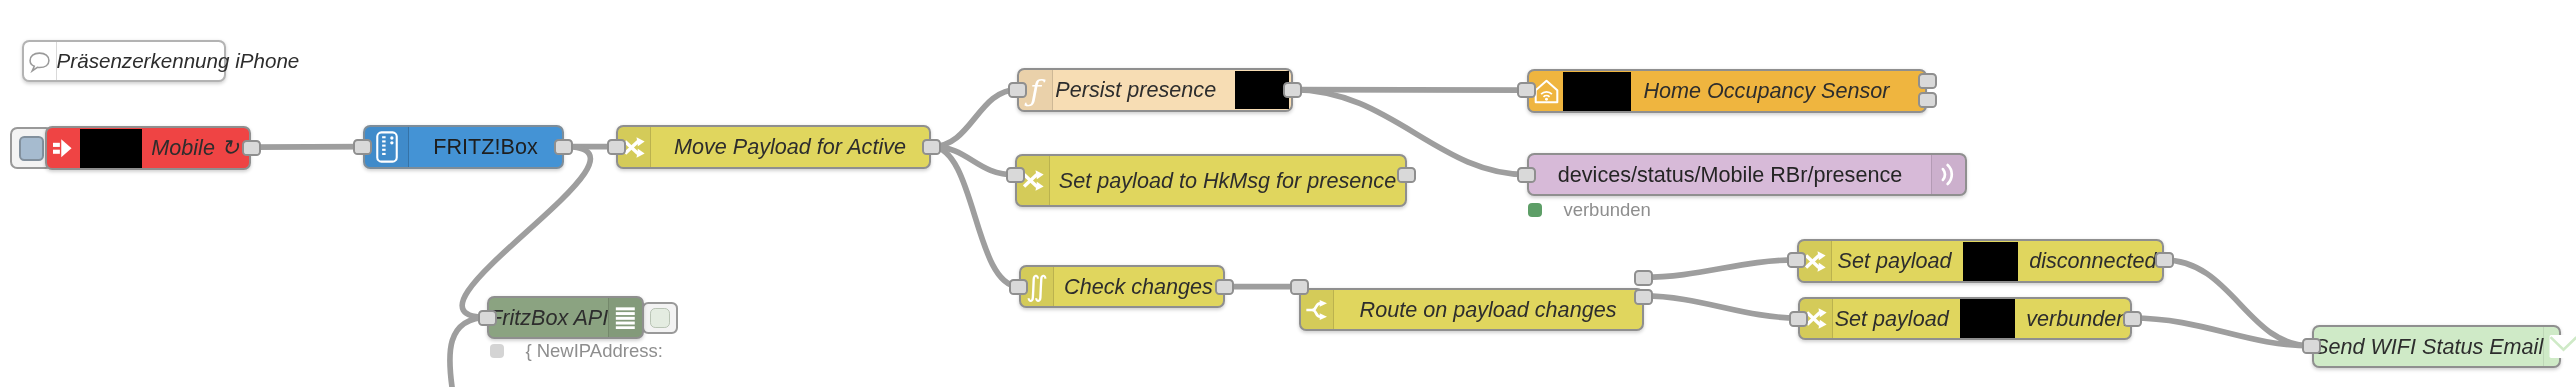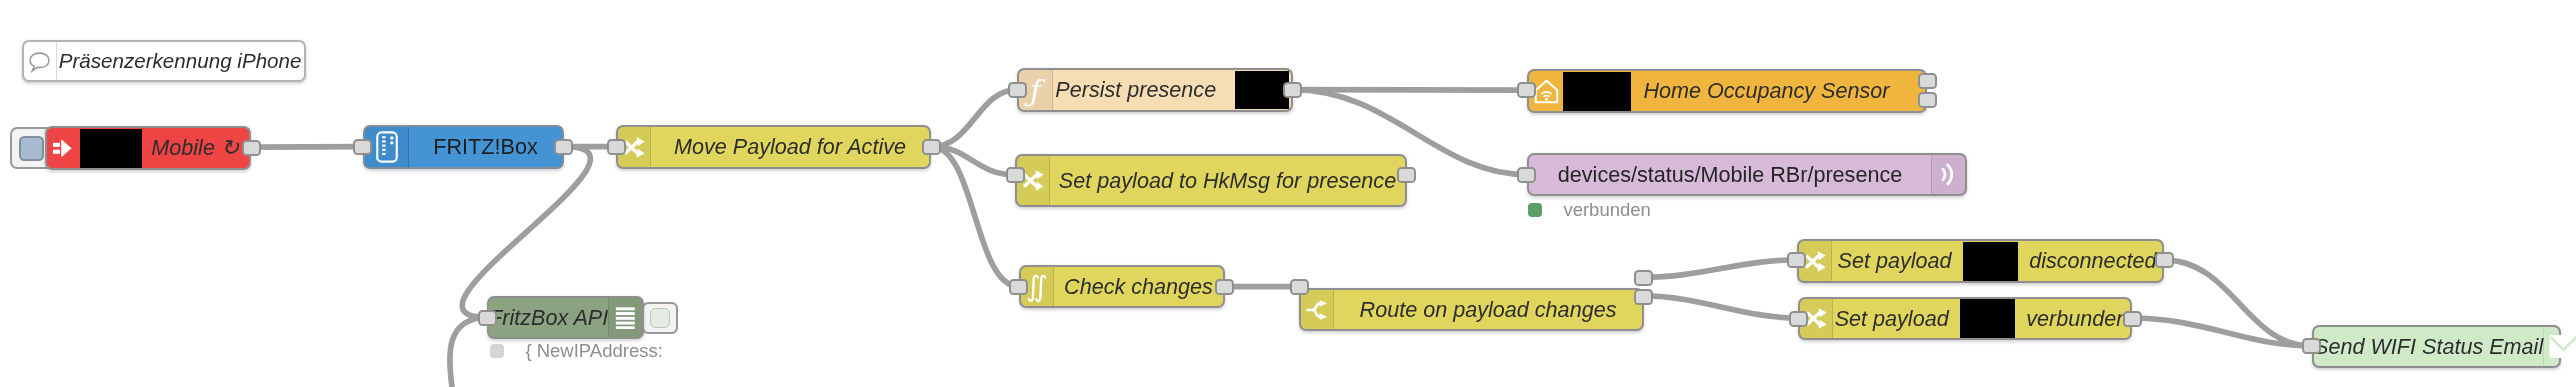--- a/index.html
+++ b/index.html
@@ -54,21 +54,21 @@
     <path class="wire" d="M1808,285 C1893,288 1890,557 1977,557"></path>
     <path class="wire" d="M2509,174 L2963,175"></path>
     <path class="wire" d="M2509,174 C2700,174 2790,339 2963,339"></path>
     <path class="wire" d="M2377,557 L2521,557"></path>
     <path class="wire" d="M3190,539 C3300,539 3380,505 3487,505"></path>
     <path class="wire" d="M3190,575 C3300,575 3385,618 3490,618"></path>
     <path class="wire" d="M4200,505 C4335,505 4362,672 4487,672"></path>
     <path class="wire" d="M4138,618 C4280,618 4360,672 4487,672"></path>
   </svg>
 
-  <div class="node n-comment" style="left:21.6px;top:40px;width:284px;height:42px;">
+  <div class="node n-comment" style="left:21.6px;top:40px;width:204px;height:42px;">
     <div class="icon-area plain" style="width:32px;border-right:1px solid #d9d9d9;">
       <svg width="23" height="23" viewBox="0 0 44 44">
         <path d="M22,6 C11,6 4,12 4,20 C4,25 7,29 12,31 L8,40 L18,33 C19.3,33.3 20.6,33.5 22,33.5 C33,33.5 40,28 40,20 C40,12 33,6 22,6 Z" fill="none" stroke="#9a9a9a" stroke-width="3"></path>
       </svg>
     </div>
     <div class="label italic" style="font-size:20.6px;">Präsenzerkennung iPhone</div>
   </div>
 
   <div class="btn-tab" style="left:10.3px;top:127px;width:43px;height:42px;">
     <div class="btn-inner" style="width:25px;height:25px;background:#a6bbcf;border:2.1px solid #82909d;"></div>

